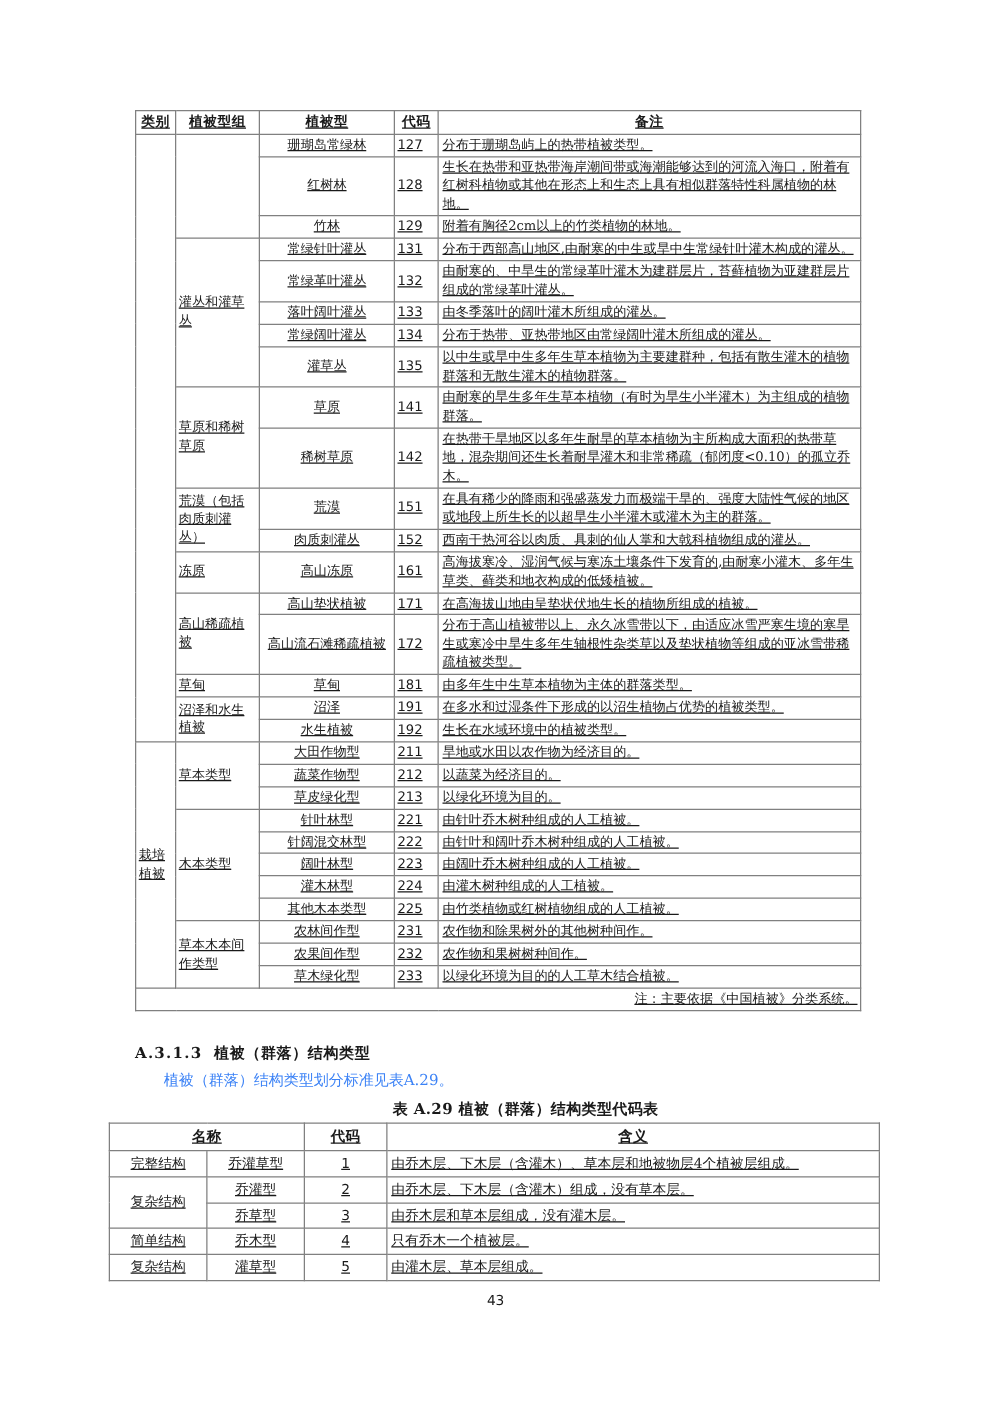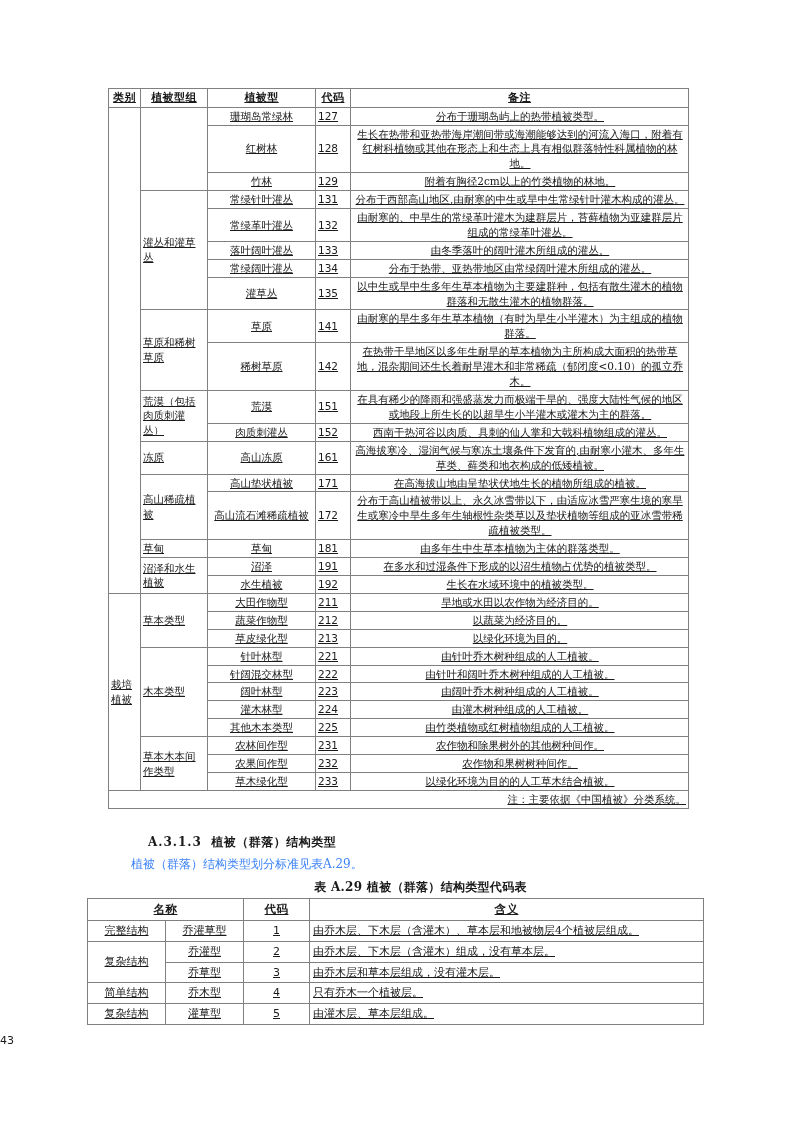--- a/index.html
+++ b/index.html
@@ -52,39 +52,38 @@
   }
   .c-center { text-align: center; }
   .c-left { text-align: left; padding-left: 3px !important; }
   .code-cell { text-align: left; font-family: "DejaVu Sans", "Liberation Sans", sans-serif; font-size: 10px; font-weight: bold; }
   .grp { text-align: left; }
   .note-row td {
     text-align: right;
     padding-left: 3px !important;
     font-size: 10.5px;
   }
-  .remark { font-size: 10.5px; text-align: center; }
+  .remark { font-size: 10.5px; }
 
   
   col.w-cat   { width: 32px; }
   col.w-grp   { width: 67px; }
   col.w-type  { width: 108px; }
   col.w-code  { width: 35px; }
   col.w-rem   { width: 338px; }
 
   
   .heading {
     position: absolute;
     left: 108px;
     top: 834px;
     font-size: 12px;
     font-weight: bold;
     letter-spacing: 0.5px;
     color: #1a1a1a;
-    margin-left: 40px;
   }
   .heading .num { letter-spacing: 1px; }
   .subline {
     position: absolute;
     left: 131px;
     top: 856px;
     font-size: 12px;
     color: #3b82f6;
   }
   .tbl2-title {
@@ -117,20 +116,21 @@
   col.t2-code  { width: 66px; }
   col.t2-mean  { width: 394px; }
   .t2-code { text-align:center; font-family:"DejaVu Sans","Liberation Sans",sans-serif; font-size: 10.5px; font-weight:bold;}
 
   
   .pageno {
     position: absolute;
     left: 0;
     top: 1034px;
     width: 793px;
+    text-align: center;
     font-size: 11px;
     font-family: "DejaVu Sans", "Liberation Sans", sans-serif;
     color: #1a1a1a;
   }
 </style>
 </head>
 <body>
 
 <div class="page">
 

